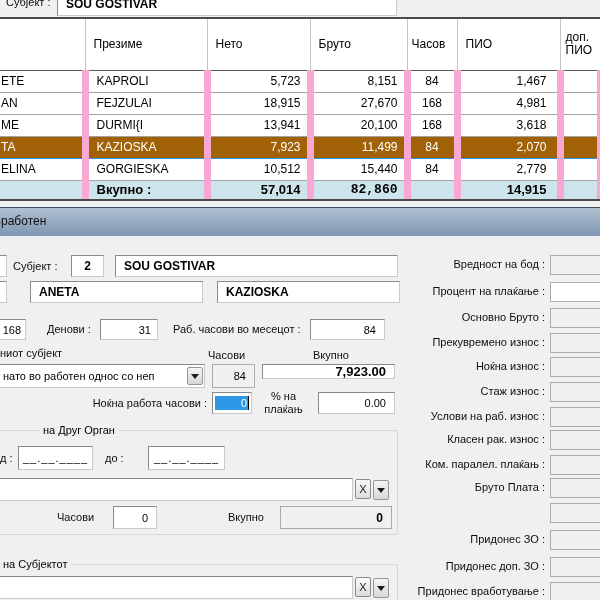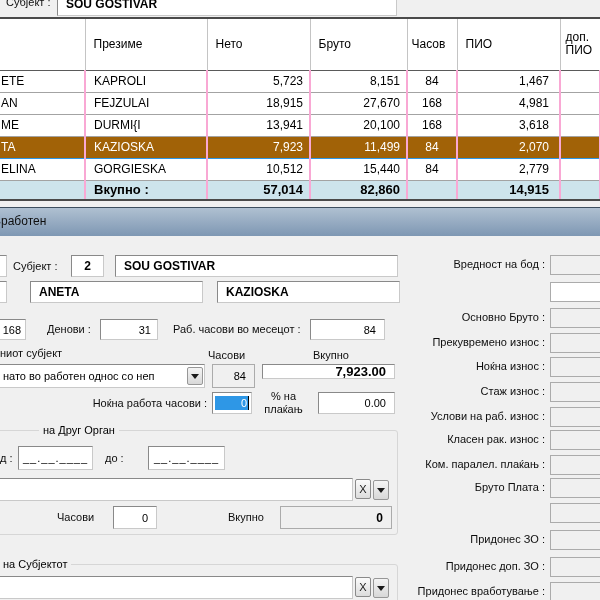--- a/index.html
+++ b/index.html
@@ -7,21 +7,21 @@
   .screen { position:relative; width:600px; height:600px; overflow:hidden; background:#F0F0F0; font-family:"Liberation Sans", sans-serif; color:#000; }
 
   
   .top-strip { position:absolute; left:0; top:0; width:600px; height:17px; background:#F0F0F0; overflow:hidden; }
 
   
   .grid-wrap { position:absolute; left:0; top:17px; width:600px; border-top:2px solid #4A4A4A; border-bottom:2px solid #4A4A4A; background:#fff; }
   table.grid { border-collapse:collapse; table-layout:fixed; width:600px; font-size:12px; }
   table.grid th { font-weight:normal; text-align:left; height:51px; vertical-align:middle; background:#fff;
                   border-right:1px solid #C4C4C4; border-bottom:1px solid #5A5A5A; padding-left:8px; }
-  table.grid td { height:22px; border-right:2px solid #f9a8d4; border-bottom:1px solid #A3A3A3; white-space:nowrap; overflow:hidden; }
+  table.grid td { height:22px; border-right:7px solid #f9a8d4; border-bottom:1px solid #A3A3A3; white-space:nowrap; overflow:hidden; }
   td.c-name { padding-left:1px; }
   td.c-surname { padding-left:8px; }
   td.num { text-align:right; padding-right:6px; }
   td.ctr { text-align:center; }
   tr.sel td { background:#a16207; color:#fff; border-bottom-color:#2E97E6; }
   tr.total td { background:#CDE4EC; font-weight:bold; height:19px; border-bottom:none; }
 
   
   .tab-bar { position:absolute; left:0; top:207px; width:600px; height:29px;
              background:linear-gradient(#AFC0D1,#7E97B3); border-top:1px solid #3D4E5E; }
@@ -129,21 +129,21 @@
           <td class="num">10,512</td>
           <td class="num">15,440</td>
           <td class="ctr">84</td>
           <td class="num" style="padding-right:10px;">2,779</td>
           <td></td>
         </tr>
         <tr class="total">
           <td></td>
           <td class="c-surname" style="font-size:13px;">Вкупно :</td>
           <td class="num" style="font-size:13px;">57,014</td>
-          <td class="num" style="font-size:13px;">82,860</td>
+          <td class="num" style="font-size:13px;font-family:Liberation Mono, monospace;">82,860</td>
           <td></td>
           <td class="num" style="font-size:13px; padding-right:10px;">14,915</td>
           <td></td>
         </tr>
       </tbody>
     </table>
   </div>
 
   <div class="tab-bar">
     <span class="tab">Вработен</span>
@@ -243,20 +243,21 @@
   <div class="mini-btn" style="left:355px; top:577px;">
       <span>X</span>
     </div>
   <div class="combo-btn" style="left:373px; top:578px; height:20px;">
       <span class="arrow-down"></span>
     </div>
 
   <div class="lbl r" style="left:408px; top:258px; width:137px;">Вредност на бод :</div>
   <div class="field gray flat" style="left:550px; top:255px; width:54px; height:20px;"></div>
 
+  <div class="lbl r" style="left:408px; top:285px; width:137px;">Процент на плаќање :</div>
   <div class="field flat" style="left:550px; top:282px; width:54px; height:20px; background:#fff;"></div>
 
   <div class="lbl r" style="left:408px; top:311px; width:137px;">Основно Бруто :</div>
   <div class="field gray flat" style="left:550px; top:308px; width:54px; height:20px;"></div>
 
   <div class="lbl r" style="left:408px; top:336px; width:137px;">Прекувремено износ :</div>
   <div class="field gray flat" style="left:550px; top:333px; width:54px; height:20px;"></div>
 
   <div class="lbl r" style="left:408px; top:360px; width:137px;">Ноќна износ :</div>
   <div class="field gray flat" style="left:550px; top:357px; width:54px; height:20px;"></div>

